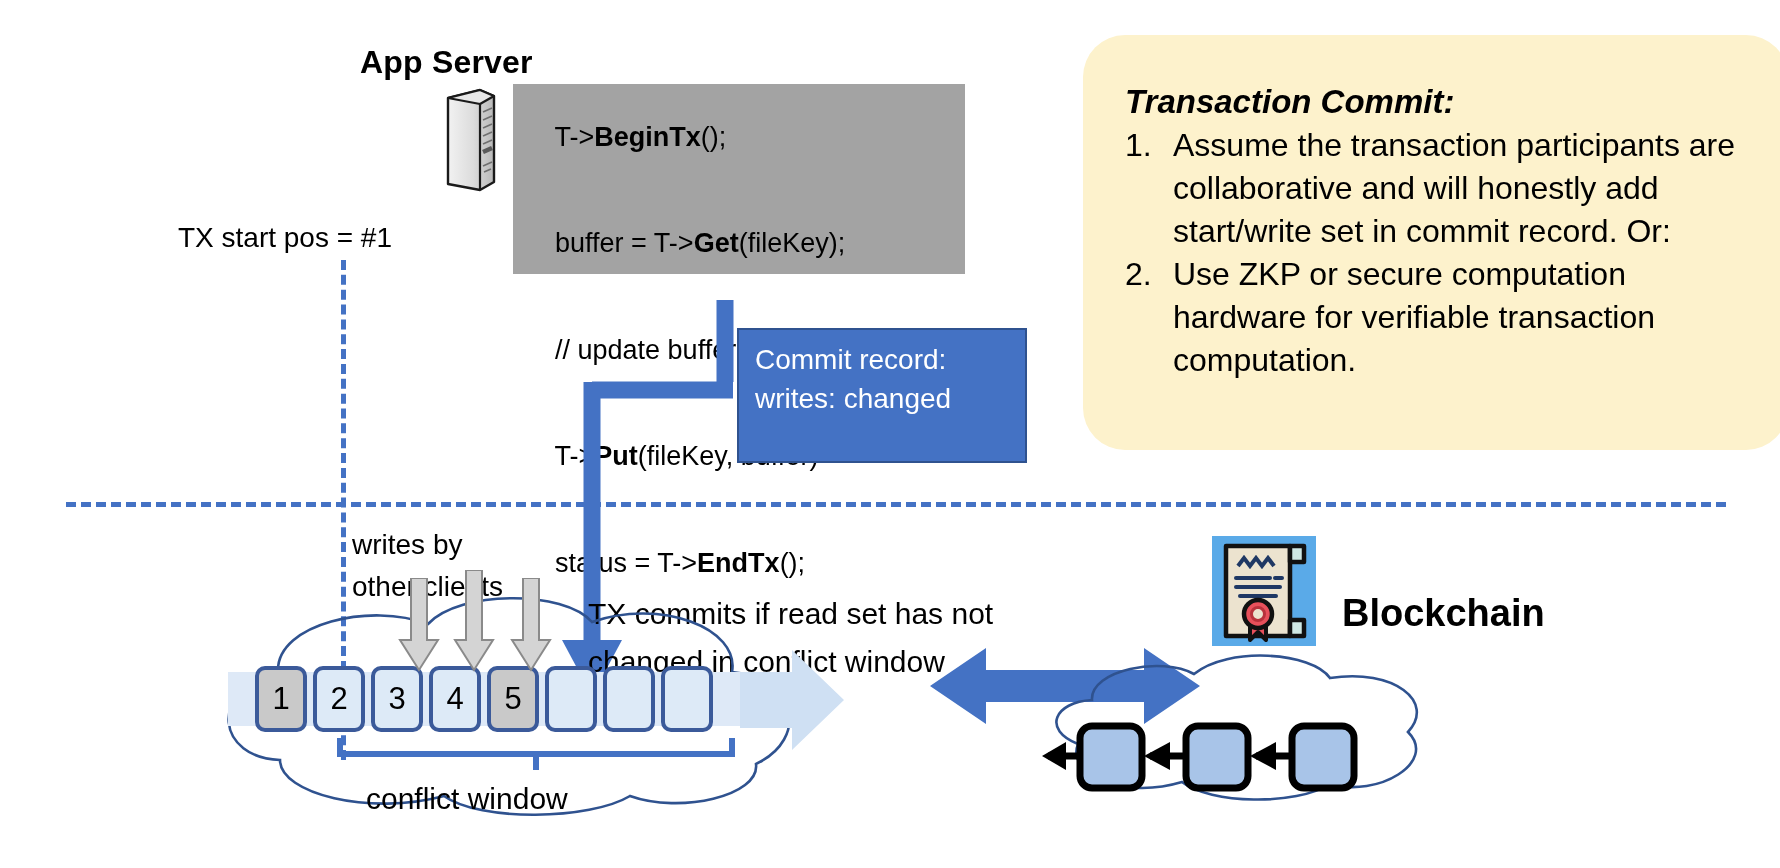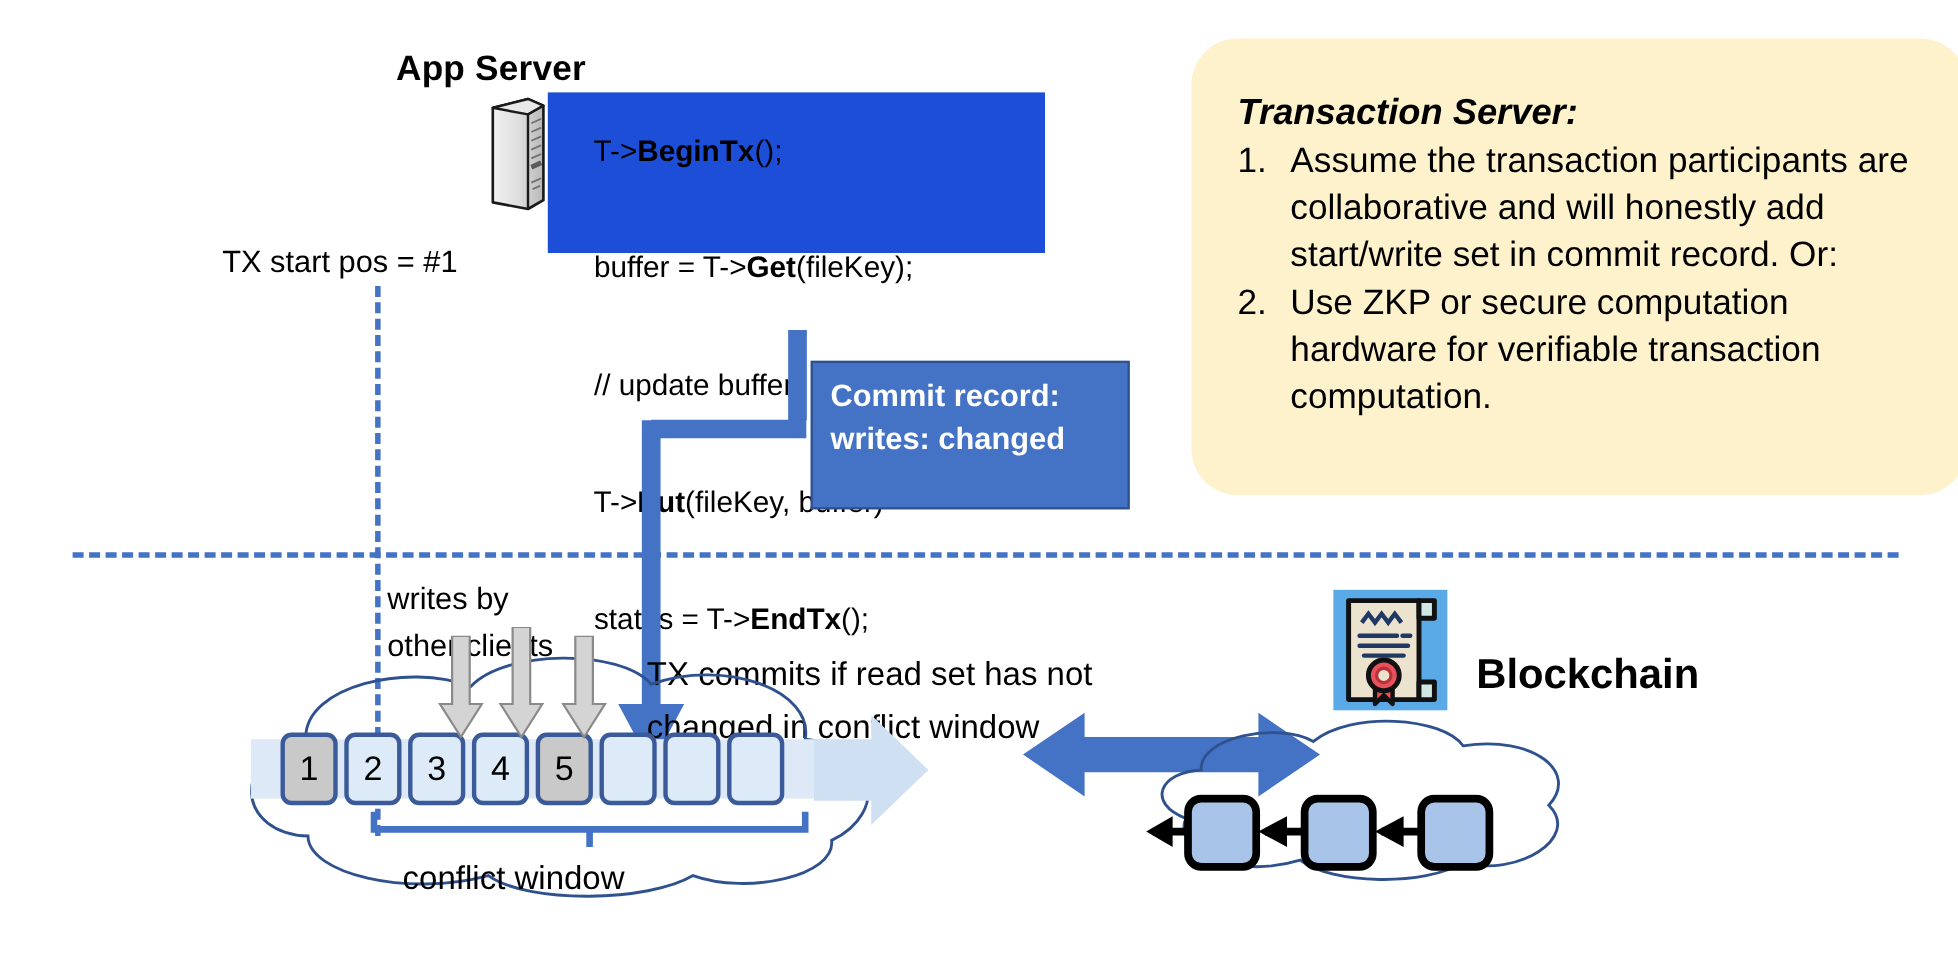--- a/index.html
+++ b/index.html
@@ -10,33 +10,33 @@
   }
   .abs{position:absolute;}
 
   
   #app-server-title{
     left:360px;top:44px;font-size:32px;font-weight:bold;letter-spacing:.2px;
   }
 
   
   #code-panel{
-    left:498px;top:84px;width:452px;height:146px;
-    background:#1d4ed8;
+    left:513px;top:84px;width:452px;height:190px;
+    background:#a3a3a3;
   }
   #code-panel .codeline{
     font-size:27px;line-height:35.5px;white-space:pre;padding-left:12px;
   }
   .b{font-weight:bold;}
 
   
   #server-icon{left:440px;top:86px;width:60px;height:110px;}
 
   
-  #tx-start-label{left:178px;top:222px;font-size:28px;margin-left:24px;}
+  #tx-start-label{left:178px;top:222px;font-size:28px;}
 
   
   #tx-start-line{
     left:341px;top:260px;width:0;height:500px;
     border-left:5px dashed #4472c4;
   }
 
   
   #separator-line{
     left:66px;top:502px;width:1660px;height:0;
@@ -44,21 +44,21 @@
   }
 
   
   #commit-record-box{
     left:737px;top:328px;width:290px;height:135px;
     background:#4472c4;border:2px solid #2f528f;
     box-sizing:border-box;
     color:#ffffff;font-size:28px;line-height:39px;
     padding:10px 0 0 16px;
   }
-  #commit-record-box div{white-space:pre;font-weight:bold;}
+  #commit-record-box div{white-space:pre;}
 
   
   #tx-model-box{
     left:1083px;top:35px;width:705px;height:415px;
     background:#fdf2cc;border-radius:42px;
     box-sizing:border-box;padding:48px 30px 0 42px;
   }
   #tx-model-title{font-size:33px;font-style:italic;font-weight:bold;margin-bottom:3px;}
   #tx-model-box ol{margin:0;padding:0;list-style:none;}
   #tx-model-box li{
@@ -181,21 +181,21 @@
 
     <path d="M193 90 L52 90" stroke="#4472c4" stroke-width="17" fill="none"></path>
 
     <path d="M52 82 L52 352" stroke="#4472c4" stroke-width="17" fill="none"></path>
 
     <path d="M22 340 L82 340 L52 396 Z" fill="#4472c4"></path>
   </svg>
 </div>
 
 <div class="abs" id="tx-model-box">
-  <div id="tx-model-title">Transaction Server:</div>
+  <div id="tx-model-title">Transaction Commit:</div>
   <ol>
     <li>
       <span class="num">1.</span>
       <span class="txt">Assume the transaction participants are collaborative and will honestly add start/write set in commit record.  Or:</span>
     </li>
     <li>
       <span class="num">2.</span>
       <span class="txt">Use ZKP or secure computation hardware for verifiable transaction computation.</span>
     </li>
   </ol>

